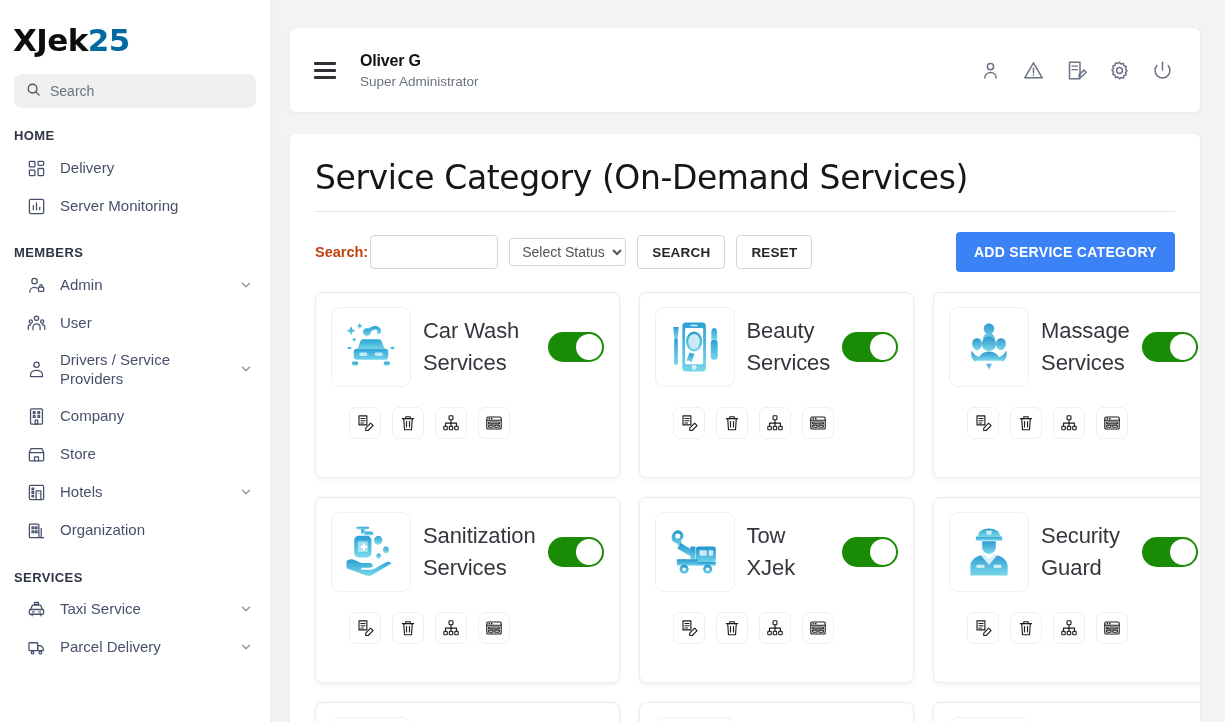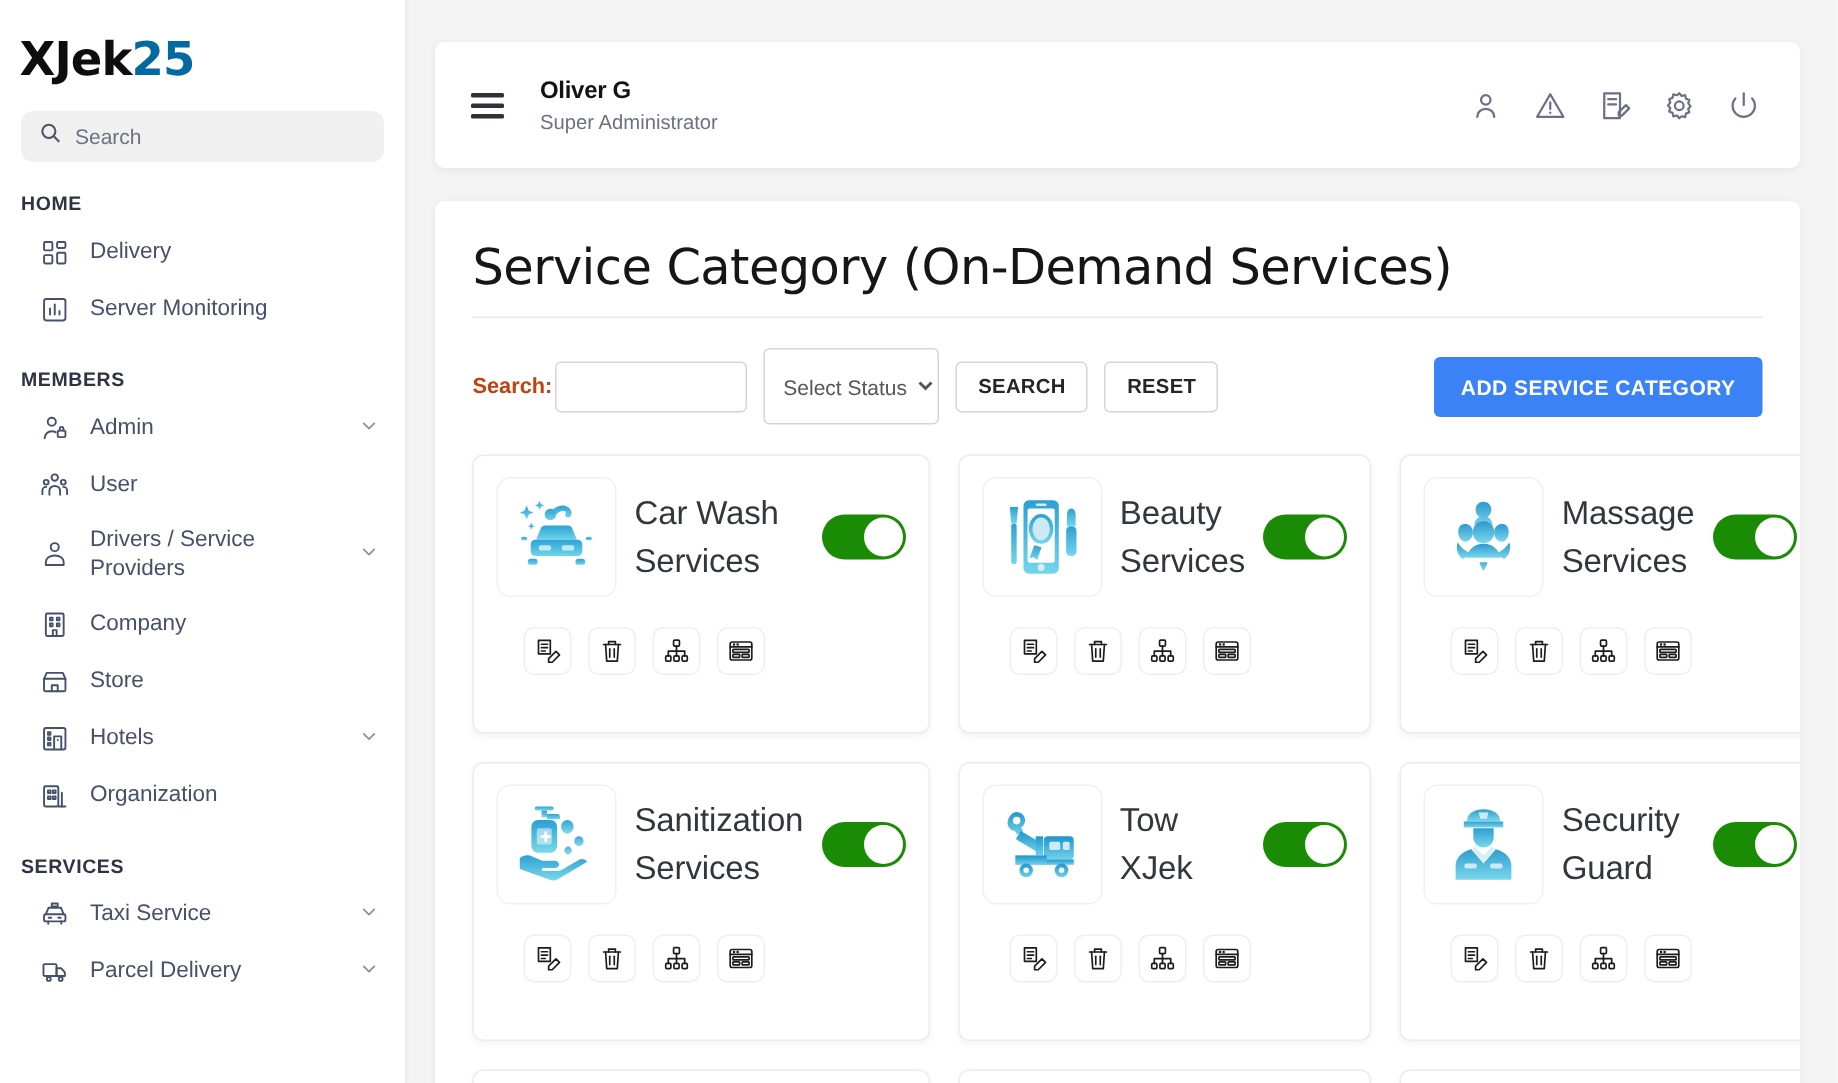--- a/index.html
+++ b/index.html
@@ -108,21 +108,21 @@
   }
   .toolbar-label { font-size: 14.5px; font-weight: 700; color: #c2410c; }
   .tb-input {
     width: 128px; height: 34px;
     border: 1px solid #d5d5d5; border-radius: 4px;
     outline: none; padding: 0 6px; font-size: 14px;
     margin-left: -9px;
     font-family: "Liberation Sans", sans-serif;
   }
   .tb-select {
-    height: 51px; border: 1px solid #d5d5d5; border-radius: 4px;
+    height: 28px; border: 1px solid #d5d5d5; border-radius: 4px;
     font-size: 14px; color: #555; padding: 0 4px 0 8px;
     background: #fff; outline: none;
     font-family: "Liberation Sans", sans-serif;
   }
   .tb-btn {
     height: 34px; padding: 0 14px;
     border: 1px solid #d5d5d5; border-radius: 4px;
     background: #fff; font-size: 13.5px; font-weight: 600;
     color: #262626; cursor: pointer; letter-spacing:.2px;
     font-family: "Liberation Sans", sans-serif;

